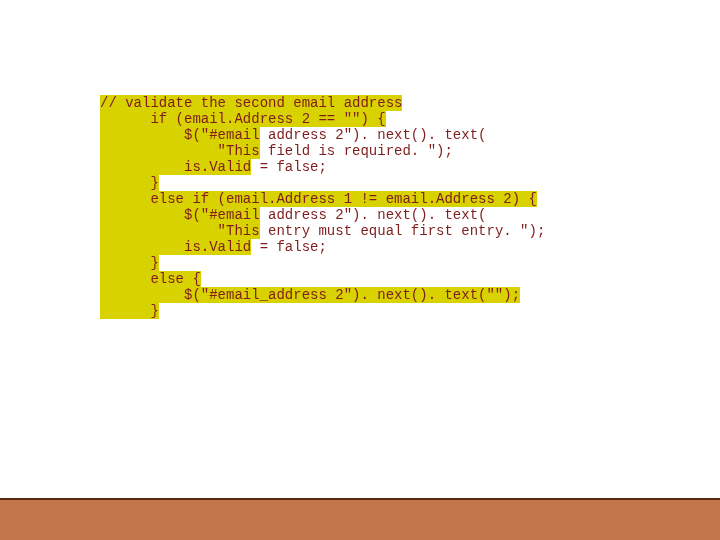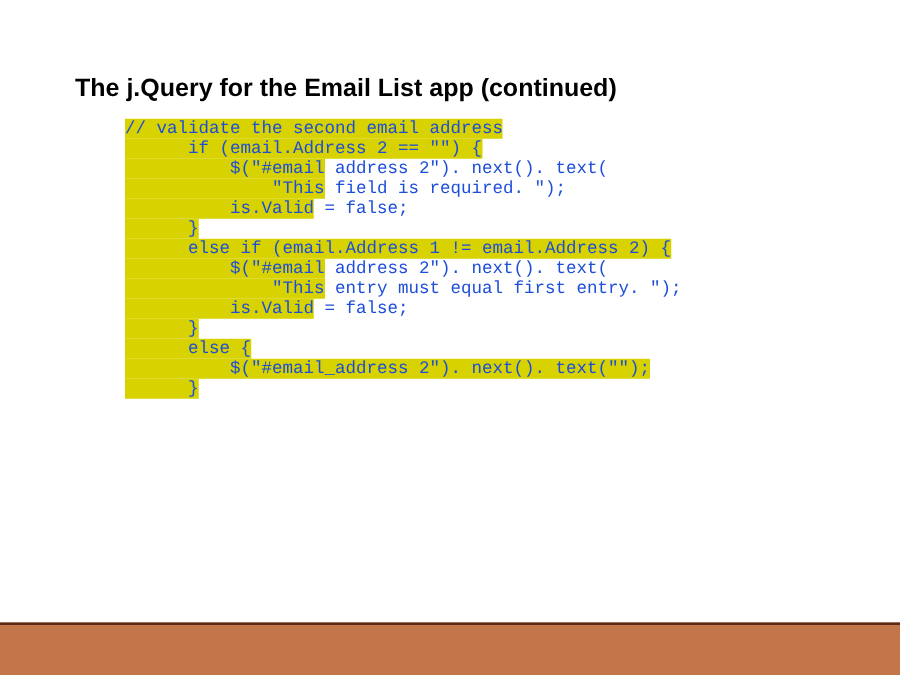--- a/index.html
+++ b/index.html
@@ -26,40 +26,39 @@
     color: #000;
   }
   .code-block {
     position: absolute;
     top: 95px;
     left: 100px;
     font-family: "Courier New", Courier, monospace;
     font-size: 14px;
     line-height: 16px;
     white-space: pre;
-    color: #1d4ed8;
+    color: #7f1d1d;
   }
   .hl {
     background: #d7d200; 
   }
   .footer {
     position: absolute;
     bottom: 0;
     left: 0;
     width: 720px;
     height: 40px;
     background: #c2764a;
     border-top: 2px solid #5b2a17;
   }
 </style>
 </head>
 <body>
 
 <div class="slide">
-  <div class="title">The j.Query for the Email List app (continued)</div>
 
   <div class="code-block"><span class="hl">// validate the second email address</span>
 <span class="hl">      if (email.Address 2 == "") {</span>
 <span class="hl">          $("#email</span><span> address 2"). next(). text(</span>
 <span class="hl">              "This</span><span> field is required. ");</span>
 <span class="hl">          is.Valid</span><span> = false;</span>
 <span class="hl">      }</span>
 <span class="hl">      else if (email.Address 1 != email.Address 2) {</span>
 <span class="hl">          $("#email</span><span> address 2"). next(). text(</span>
 <span class="hl">              "This</span><span> entry must equal first entry. ");</span>

